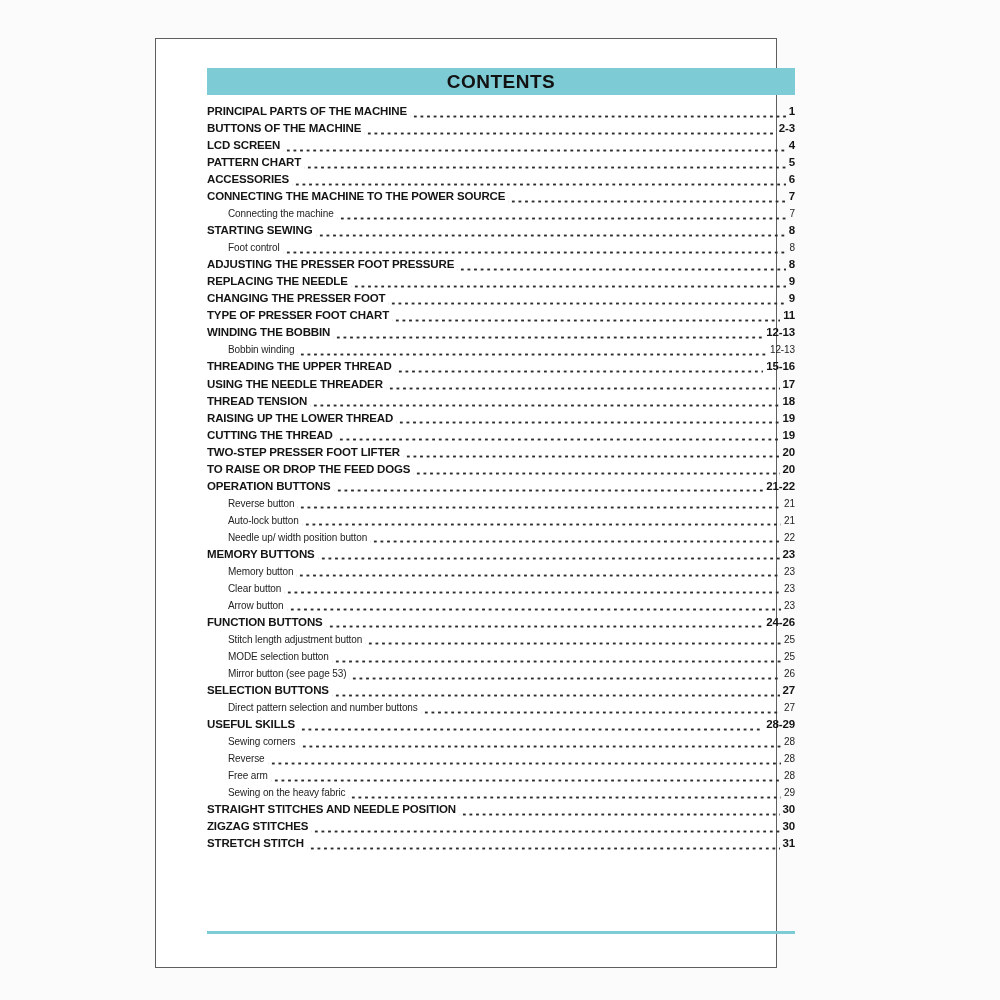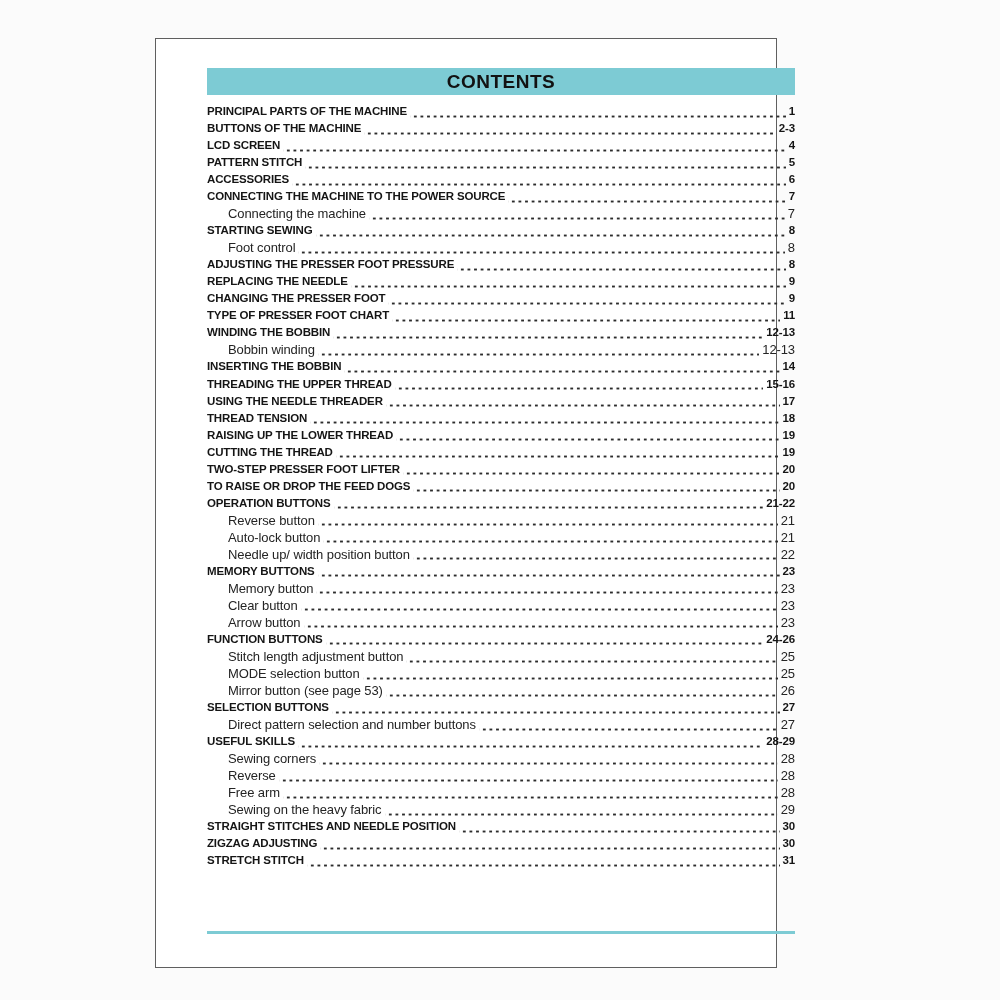--- a/index.html
+++ b/index.html
@@ -68,21 +68,21 @@
     font-weight: bold;
     font-size: 11.5px;
     letter-spacing: -0.15px;
     text-align: center;
   }
   .row.lvl1 {
     padding-left: 21px;
   }
   .row.lvl1 .lbl, .row.lvl1 .pg {
     font-weight: normal;
-    font-size: 13px;
+    font-size: 10px;
     color: #242424;
     letter-spacing: -0.1px;
   }
   .leader {
     flex: 1;
     align-self: stretch;
     margin: 0 3px 0 3px;
     background-image: radial-gradient(circle, #2b2b2b 1.05px, rgba(0,0,0,0) 1.35px);
     background-size: 6.6px 17.04px;
     background-repeat: repeat-x;
@@ -115,21 +115,21 @@
           <span class="lbl">BUTTONS OF THE MACHINE</span>
           <span class="leader"></span>
           <span class="pg">2-3</span>
         </div>
         <div class="row lvl0">
           <span class="lbl">LCD SCREEN</span>
           <span class="leader"></span>
           <span class="pg">4</span>
         </div>
         <div class="row lvl0">
-          <span class="lbl">PATTERN STITCH</span>
+          <span class="lbl">PATTERN CHART</span>
           <span class="leader"></span>
           <span class="pg">5</span>
         </div>
         <div class="row lvl0">
           <span class="lbl">ACCESSORIES</span>
           <span class="leader"></span>
           <span class="pg">6</span>
         </div>
         <div class="row lvl0">
           <span class="lbl">CONNECTING THE MACHINE TO THE POWER SOURCE</span>
@@ -175,25 +175,20 @@
           <span class="lbl">WINDING THE BOBBIN</span>
           <span class="leader"></span>
           <span class="pg">12-13</span>
         </div>
         <div class="row lvl1">
           <span class="lbl">Bobbin winding</span>
           <span class="leader"></span>
           <span class="pg">12-13</span>
         </div>
         <div class="row lvl0">
-          <span class="lbl">INSERTING THE BOBBIN</span>
-          <span class="leader"></span>
-          <span class="pg">14</span>
-        </div>
-        <div class="row lvl0">
           <span class="lbl">THREADING THE UPPER THREAD</span>
           <span class="leader"></span>
           <span class="pg">15-16</span>
         </div>
         <div class="row lvl0">
           <span class="lbl">USING THE NEEDLE THREADER</span>
           <span class="leader"></span>
           <span class="pg">17</span>
         </div>
         <div class="row lvl0">
@@ -315,21 +310,21 @@
           <span class="lbl">Sewing on the heavy fabric</span>
           <span class="leader"></span>
           <span class="pg">29</span>
         </div>
         <div class="row lvl0">
           <span class="lbl">STRAIGHT STITCHES AND NEEDLE POSITION</span>
           <span class="leader"></span>
           <span class="pg">30</span>
         </div>
         <div class="row lvl0">
-          <span class="lbl">ZIGZAG ADJUSTING</span>
+          <span class="lbl">ZIGZAG STITCHES</span>
           <span class="leader"></span>
           <span class="pg">30</span>
         </div>
         <div class="row lvl0">
           <span class="lbl">STRETCH STITCH</span>
           <span class="leader"></span>
           <span class="pg">31</span>
         </div>
       </div>
     <div class="bottom-divider"></div>

